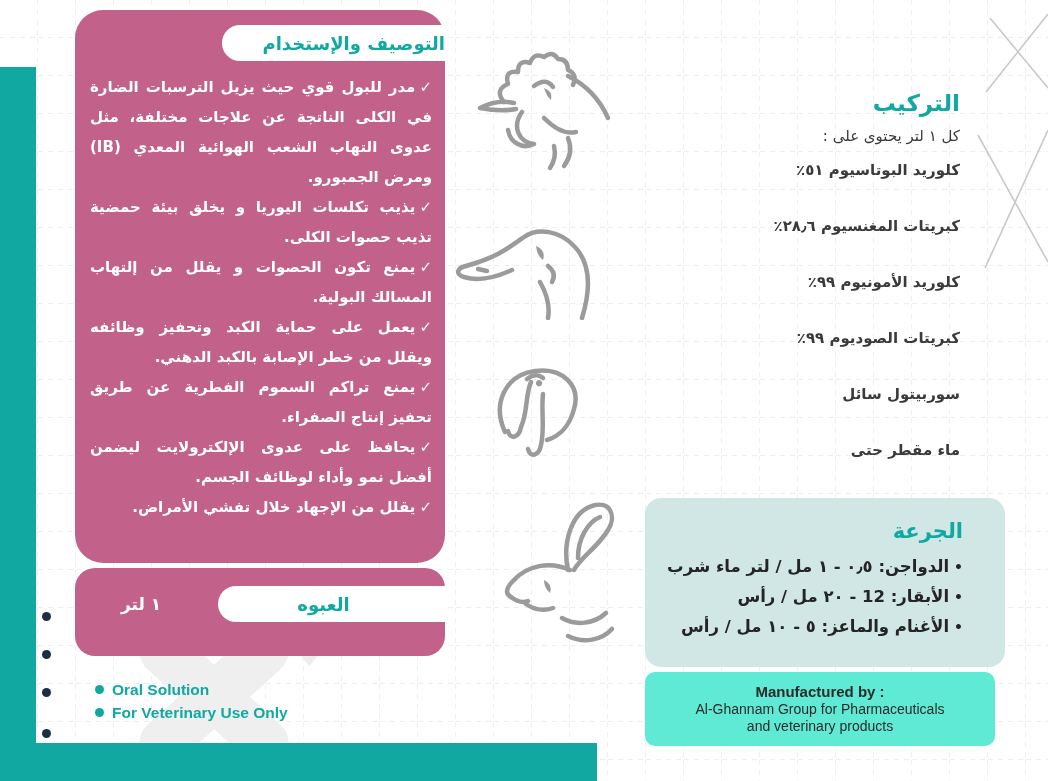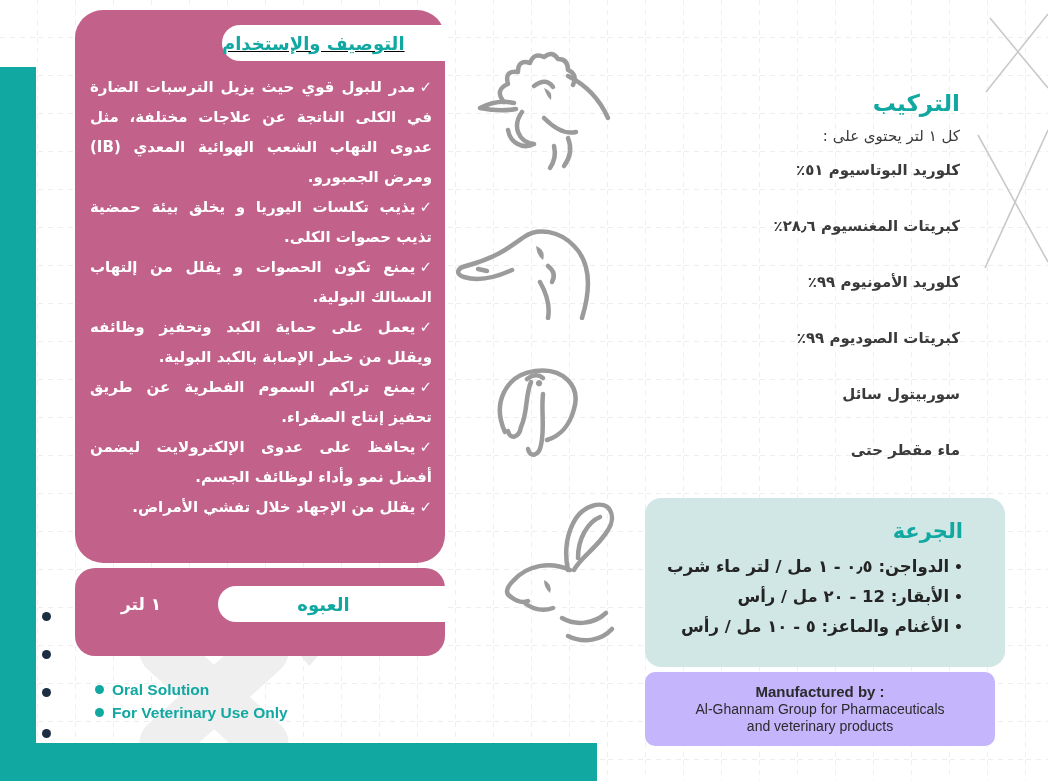--- a/index.html
+++ b/index.html
@@ -14,21 +14,21 @@
   
   .bar{background:#11a8a2;z-index:2;}
   #left-bar{left:0;top:67px;width:36px;height:714px;}
   #bottom-bar{left:0;top:743px;width:597px;height:38px;}
   .reg-dot{position:absolute;left:42px;width:9px;height:9px;border-radius:50%;
            background:#1d2d42;z-index:3;}
   
   #usage-panel{left:75px;top:10px;width:370px;height:553px;background:#c2618a;
                border-radius:28px;z-index:3;}
   #usage-header-pill{position:absolute;right:0;top:15px;width:223px;height:36px;background:#fff;
-                     border-radius:18px 0 0 18px;display:flex;align-items:center;justify-content:flex-start;text-decoration:underline;}
+                     border-radius:18px 0 0 18px;display:flex;align-items:center;justify-content:flex-end;}
   #usage-header-pill span{color:#11a8a2;font-weight:bold;font-size:18px;}
   #usage-body{position:absolute;left:15px;right:13px;top:62px;direction:rtl;}
   .feat{color:#fff;font-size:15px;font-weight:bold;line-height:30px;
         text-align:justify;text-align-last:right;}
   .check{display:inline-block;margin-left:4px;}
   
   #package-bar{left:75px;top:568px;width:370px;height:88px;background:#c2618a;
                border-radius:20px;z-index:3;}
   #package-value{position:absolute;left:46px;top:0;height:72px;display:flex;align-items:center;
                  color:#fff;font-weight:bold;font-size:17px;direction:rtl;}
@@ -51,21 +51,21 @@
   #composition-heading{color:#11a8a2;font-size:23px;font-weight:bold;line-height:26px;margin-bottom:10px;}
   #composition-sub{color:#3a3a3a;font-size:15px;font-weight:500;line-height:20px;margin-bottom:14px;}
   .ingredient{color:#3a3a3a;font-size:15px;font-weight:600;line-height:20px;margin-bottom:36px;}
   
   #dosage-box{left:645px;top:498px;width:360px;height:169px;background:#d0e7e5;border-radius:16px;
               z-index:3;box-sizing:border-box;padding:20px 42px 0 20px;direction:rtl;text-align:right;}
   #dosage-heading{color:#11a8a2;font-size:21px;font-weight:bold;line-height:26px;margin-bottom:8px;}
   .dose-line{color:#242424;font-size:16.5px;font-weight:bold;line-height:29px;}
   .dose-bullet{display:inline-block;margin-left:5px;font-size:14px;}
   
-  #manu-box{left:645px;top:672px;width:350px;height:74px;background:#c4b5fd;border-radius:10px;
+  #manu-box{left:645px;top:672px;width:350px;height:74px;background:#5eead4;border-radius:10px;
             z-index:3;display:flex;flex-direction:column;align-items:center;justify-content:center;
             font-family:"Liberation Sans","DejaVu Sans",sans-serif;color:#2b2b2b;}
   #manu-label{font-weight:bold;font-size:15px;line-height:18px;}
   .manu-line{font-size:14px;font-weight:500;line-height:17px;}
 </style>
 </head>
 <body>
 
 <div id="page">
 
@@ -96,21 +96,21 @@
   <div class="reg-dot" style="top:729px;"></div>
 
   <div id="usage-panel" class="abs">
     <div id="usage-header-pill">
       <span>التوصيف والإستخدام</span>
     </div>
     <div id="usage-body">
       <div class="feat"><span class="check">✓</span><span>مدر للبول قوي حيث يزيل الترسبات الضارة في الكلى الناتجة عن علاجات مختلفة، مثل عدوى التهاب الشعب الهوائية المعدي (IB) ومرض الجمبورو.</span></div>
       <div class="feat"><span class="check">✓</span><span>يذيب تكلسات اليوريا و يخلق بيئة حمضية تذيب حصوات الكلى.</span></div>
       <div class="feat"><span class="check">✓</span><span>يمنع تكون الحصوات و يقلل من إلتهاب المسالك البولية.</span></div>
-      <div class="feat"><span class="check">✓</span><span>يعمل على حماية الكبد وتحفيز وظائفه ويقلل من خطر الإصابة بالكبد البولية.</span></div>
+      <div class="feat"><span class="check">✓</span><span>يعمل على حماية الكبد وتحفيز وظائفه ويقلل من خطر الإصابة بالكبد الدهني.</span></div>
       <div class="feat"><span class="check">✓</span><span>يمنع تراكم السموم الفطرية عن طريق تحفيز إنتاج الصفراء.</span></div>
       <div class="feat"><span class="check">✓</span><span>يحافظ على عدوى الإلكترولايت ليضمن أفضل نمو وأداء لوظائف الجسم.</span></div>
       <div class="feat"><span class="check">✓</span><span>يقلل من الإجهاد خلال تفشي الأمراض.</span></div>
     </div>
   </div>
 
   <div id="package-bar" class="abs">
     <div id="package-value">١ لتر</div>
     <div id="package-pill">
       <span>العبوه</span>

